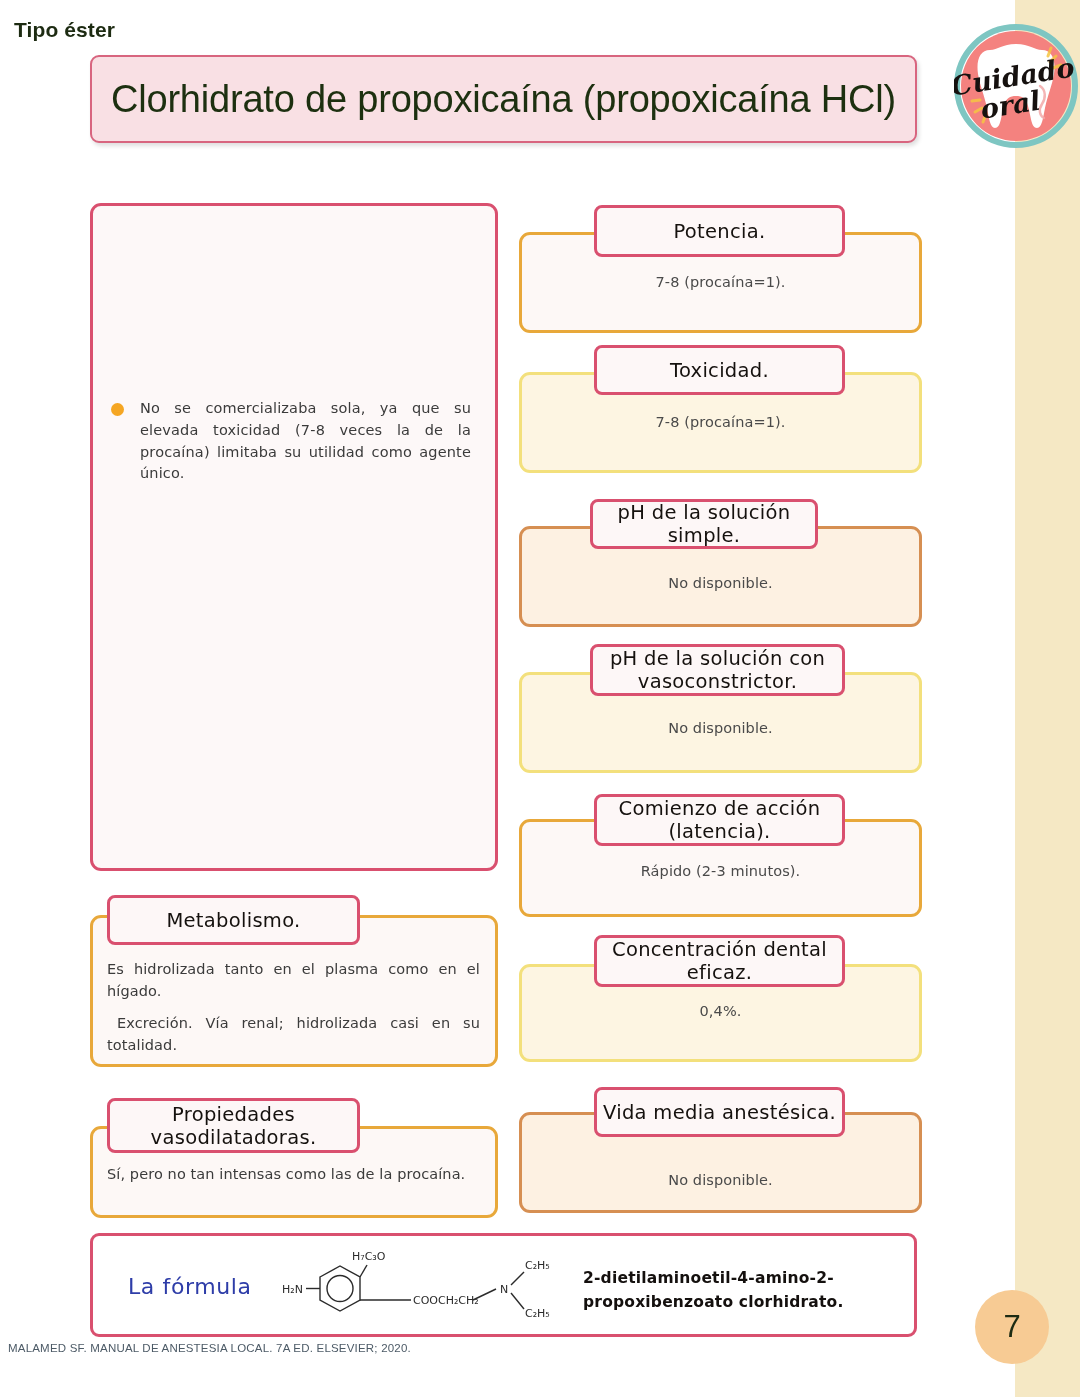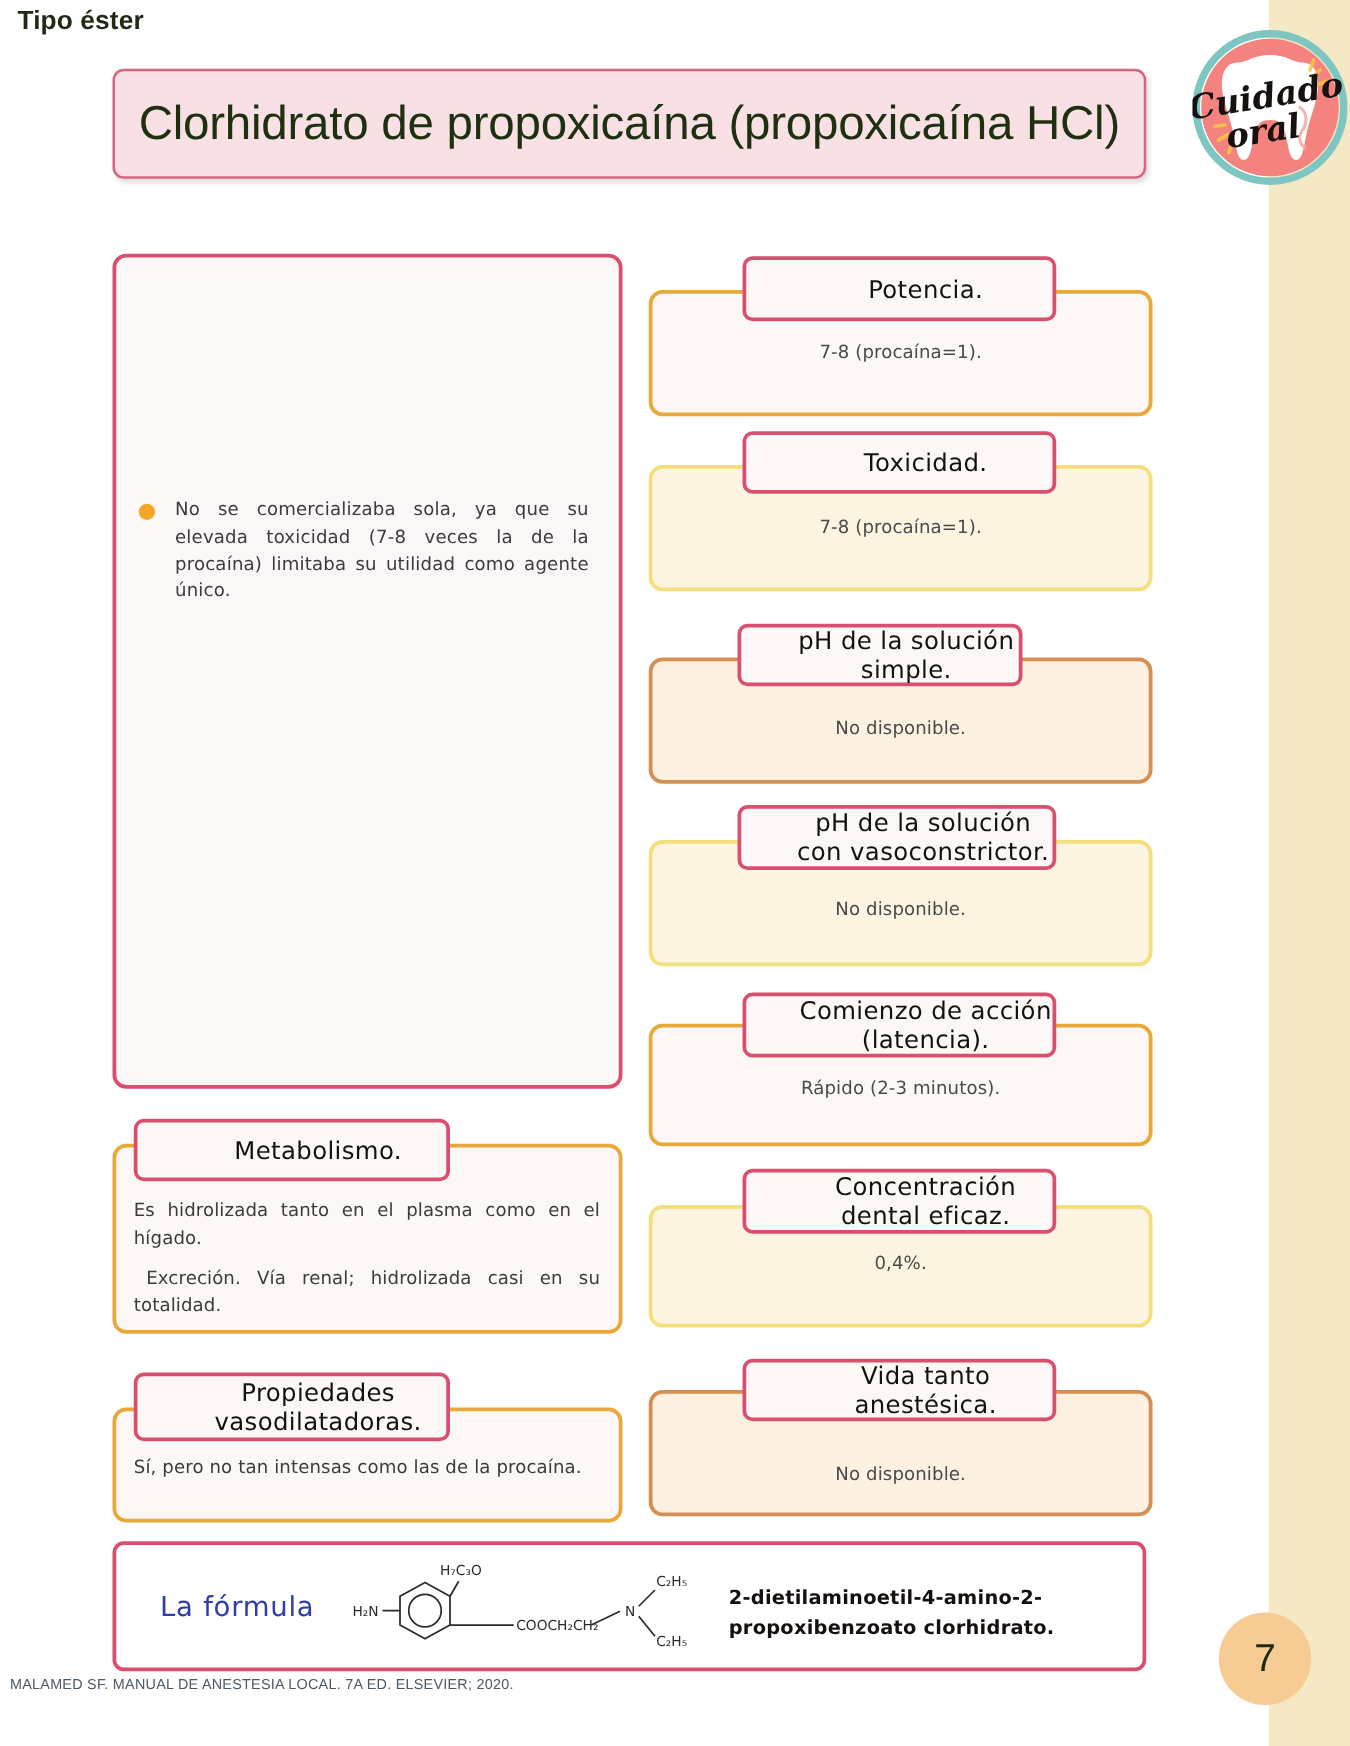--- a/index.html
+++ b/index.html
@@ -22,21 +22,21 @@
     right: 0;
     width: 65px;
     height: 1397px;
     background: #f5e8c4;
   }
 
   
   #kicker {
     position: absolute;
     left: 14px;
-    top: 5px;
+    top: 18px;
     font-family: "Liberation Sans", sans-serif;
     font-weight: bold;
     font-size: 21px;
     color: #1d2b12;
     letter-spacing: 0.1px;
   }
 
   
   #title-banner {
     position: absolute;
@@ -94,21 +94,20 @@
     position: absolute;
     box-sizing: border-box;
     background: #fdf7f7;
     border: 3px solid #d9506f;
     border-radius: 8px;
     display: flex;
     align-items: center;
     justify-content: center;
     text-align: center;
     z-index: 4;
-    padding-left: 42px;
   }
   .card-head-text {
     font-family: "DejaVu Sans", sans-serif;
     font-size: 19.5px;
     font-weight: normal;
     color: #15110e;
     line-height: 1.18;
     letter-spacing: 0.3px;
   }
   .card-value {
@@ -319,21 +318,21 @@
   <div class="card-body b-yellow" style="left:519px; top:964px; width:403px; height:98px;"></div>
   <div class="card-head" style="left:594px; top:935px; width:251px; height:52px;">
     <span class="card-head-text">Concentración dental eficaz.</span>
   </div>
   <div class="card-value" style="left:519px; top:1003px; width:403px;">0,4%.</div>
 </div>
 
 <div class="card">
   <div class="card-body b-brown" style="left:519px; top:1112px; width:403px; height:101px;"></div>
   <div class="card-head" style="left:594px; top:1087px; width:251px; height:50px;">
-    <span class="card-head-text">Vida tanto anestésica.</span>
+    <span class="card-head-text">Vida media anestésica.</span>
   </div>
   <div class="card-value" style="left:519px; top:1172px; width:403px;">No disponible.</div>
 </div>
 
 <div class="card">
   <div class="card-body b-orange" style="left:90px; top:915px; width:408px; height:152px;"></div>
   <div class="card-head" style="left:107px; top:895px; width:253px; height:50px;">
     <span class="card-head-text">Metabolismo.</span>
   </div>
   <div class="body-para" style="left:107px; top:958px; width:373px;">Es hidrolizada tanto en el plasma como en el hígado.</div>

